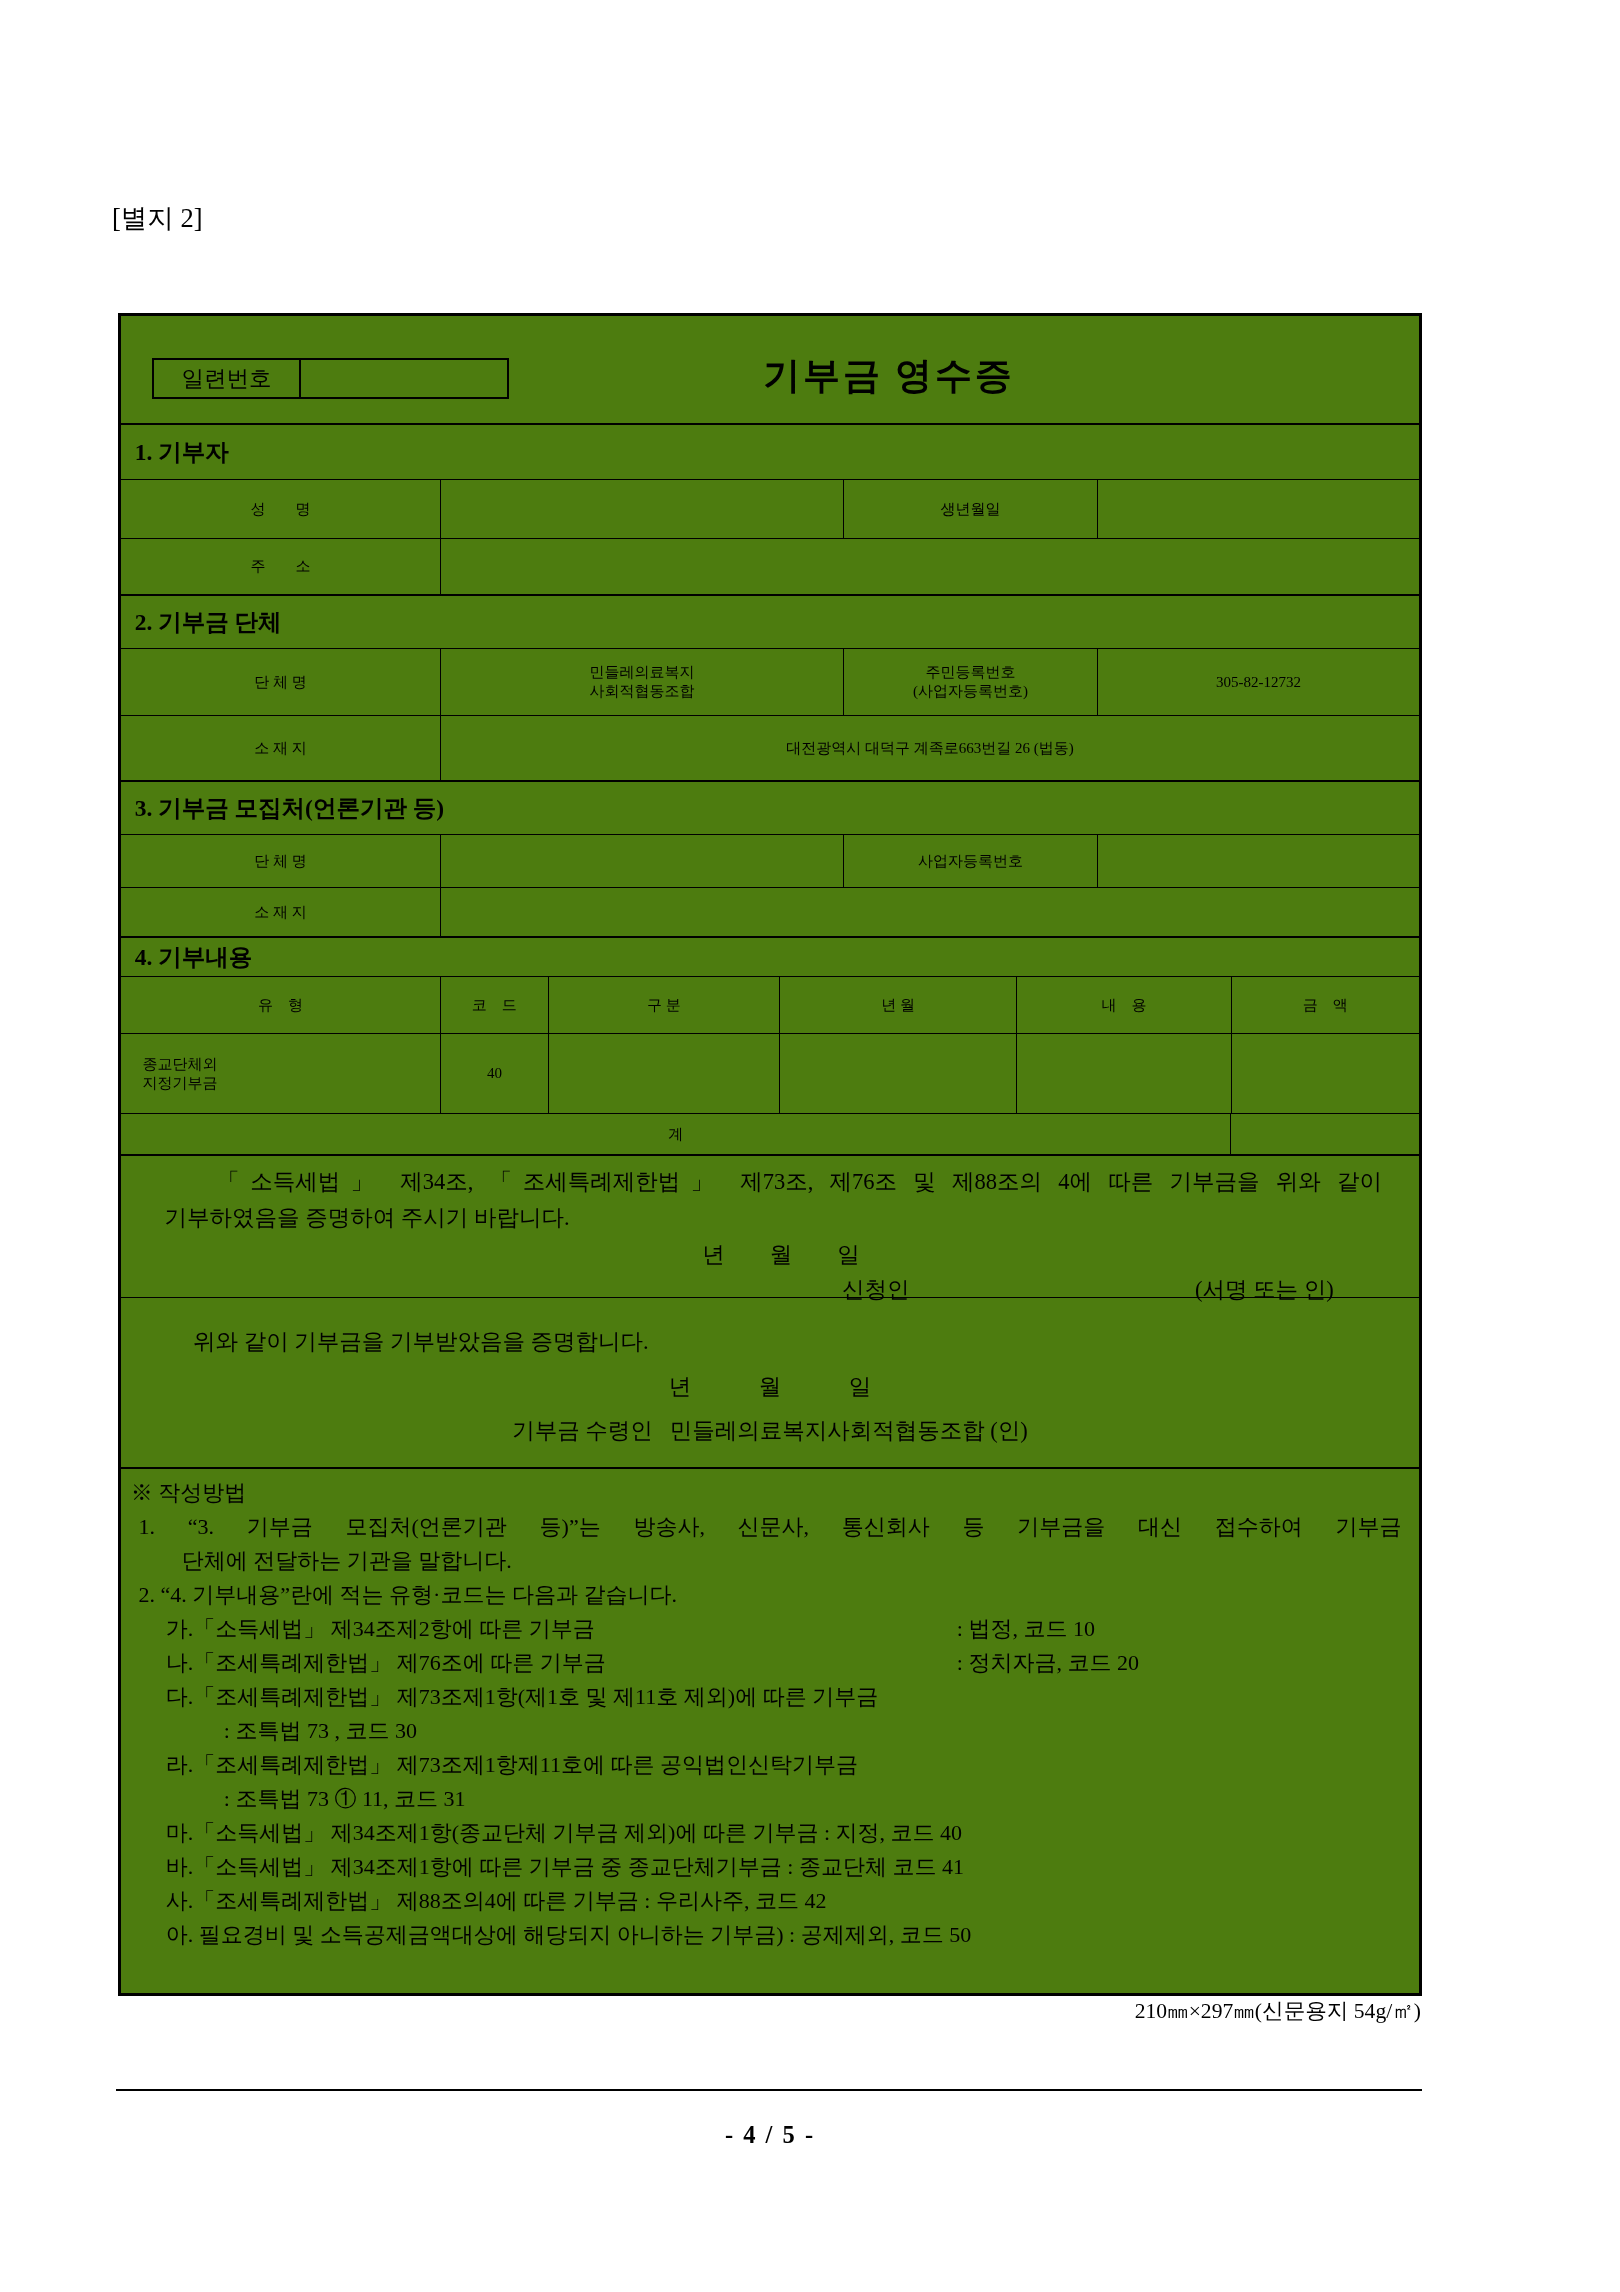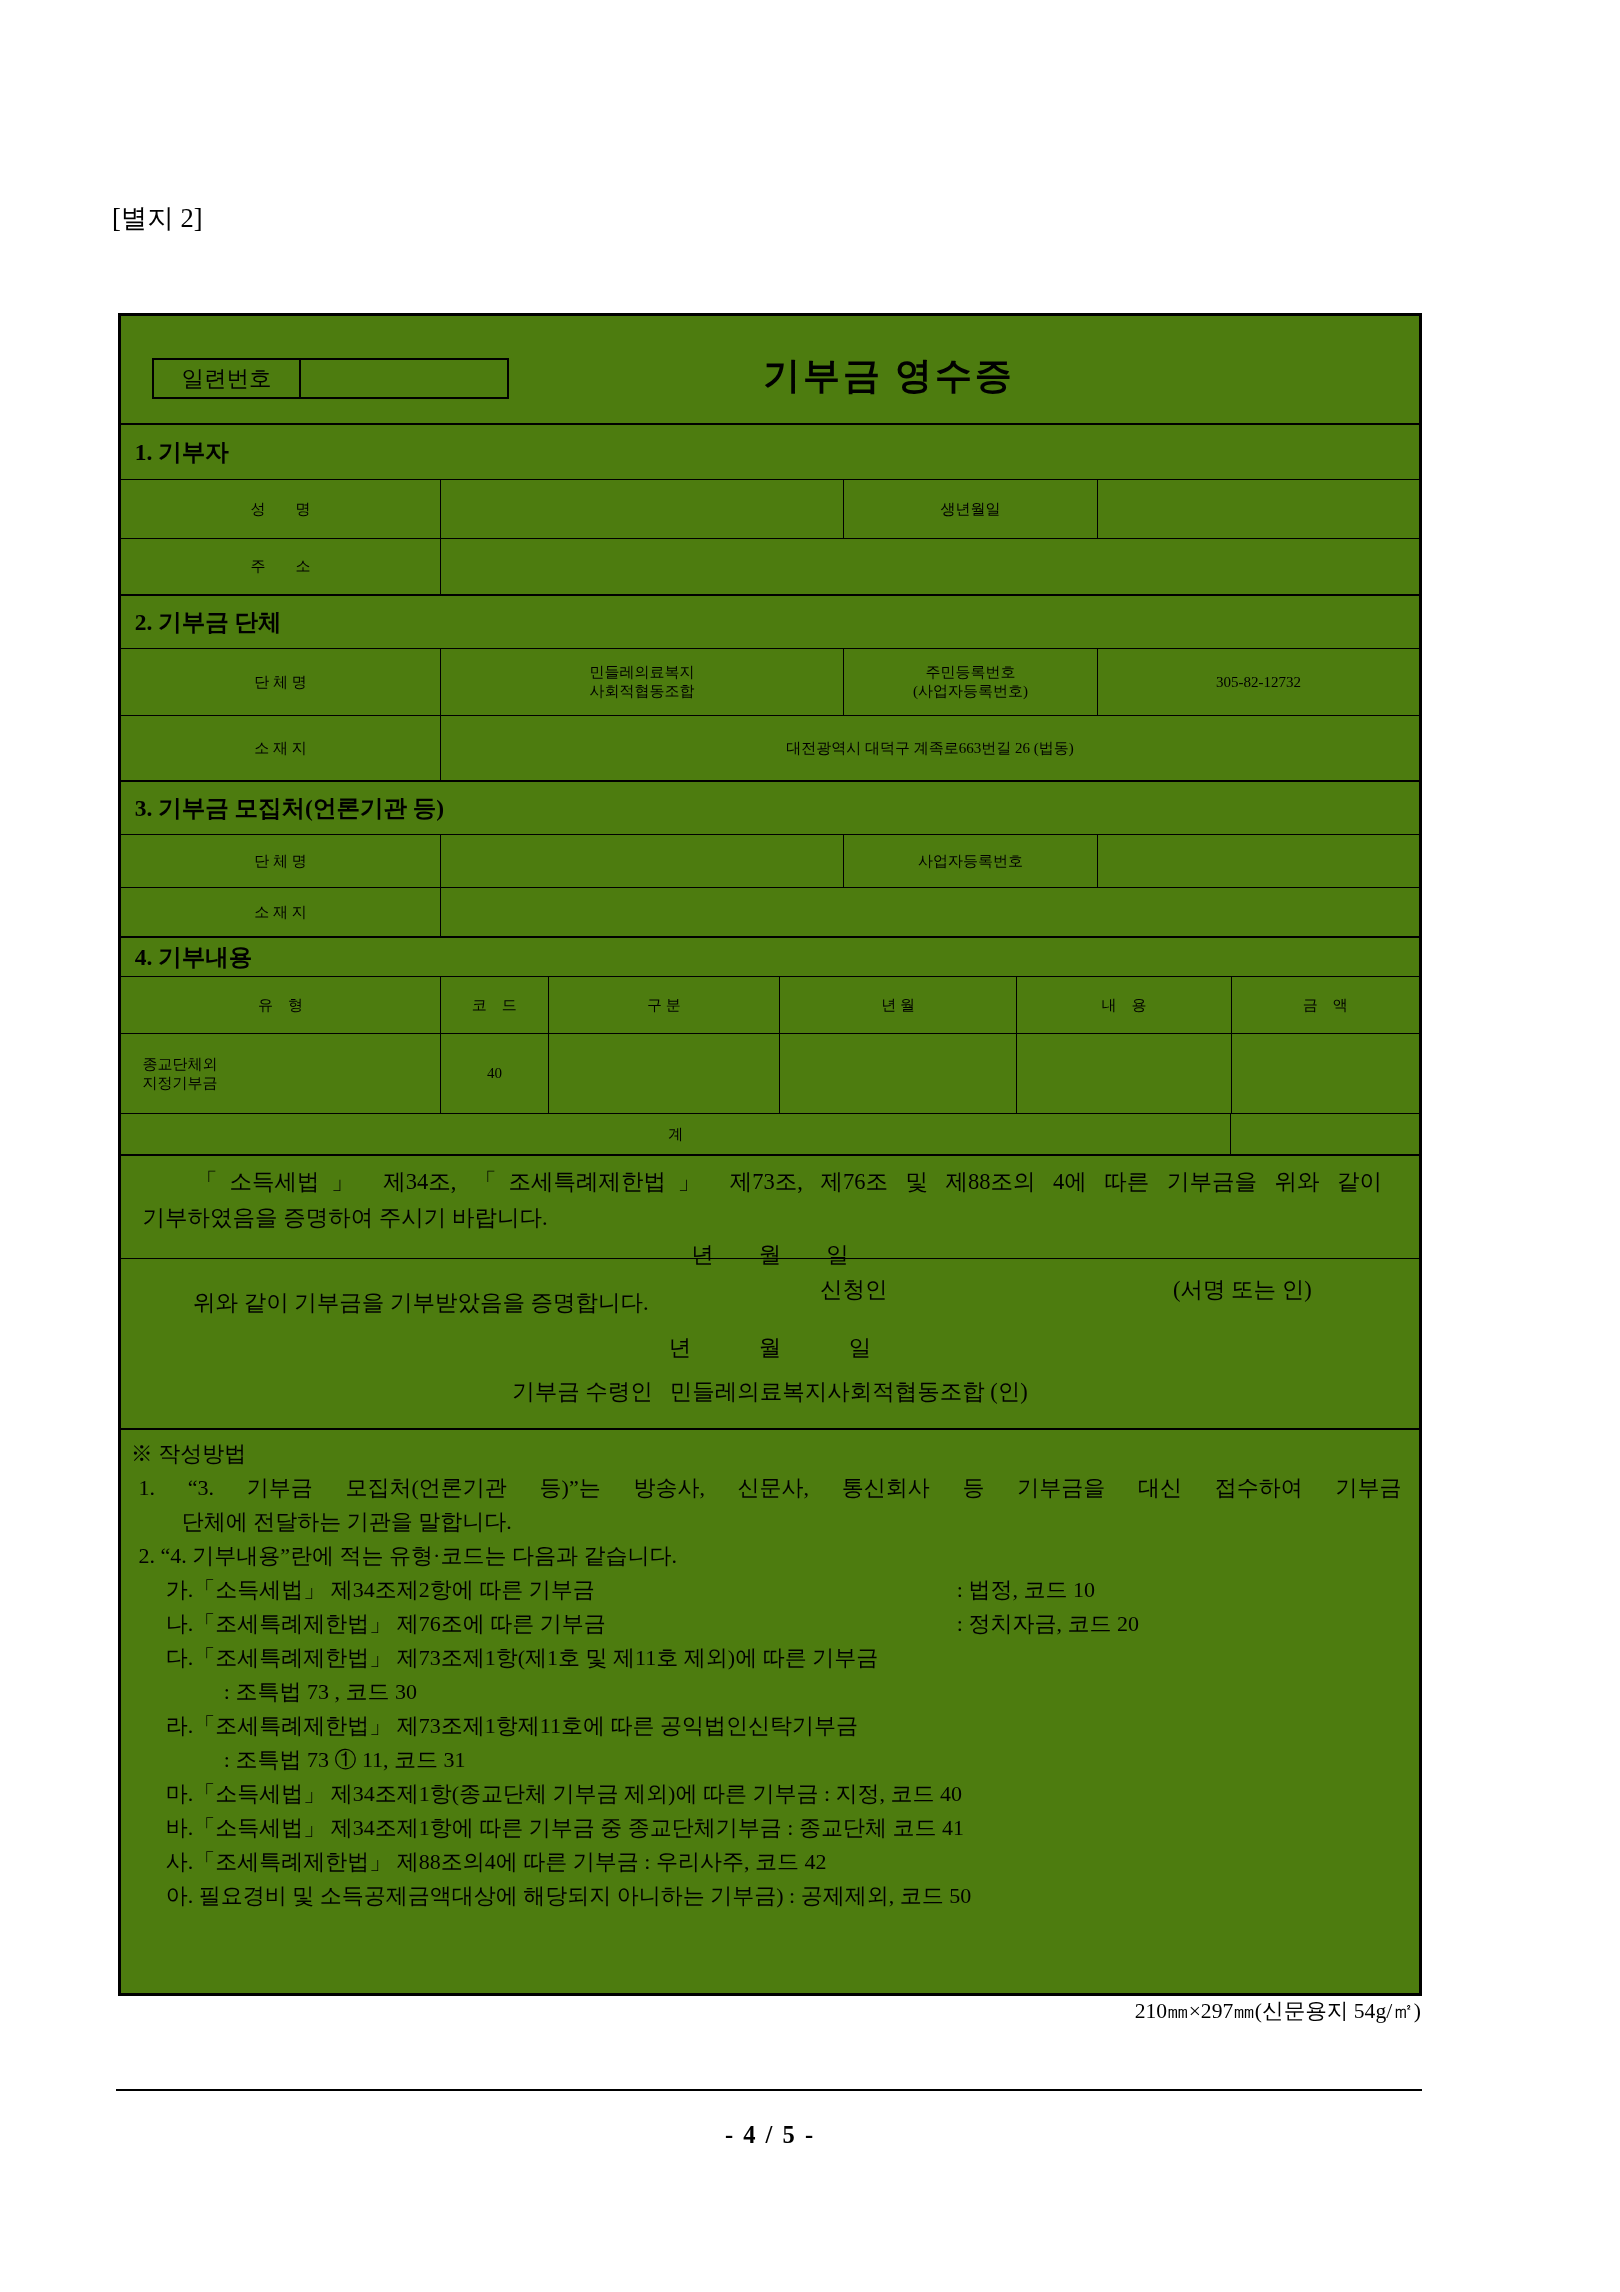--- a/index.html
+++ b/index.html
@@ -137,21 +137,21 @@
       <div class="cell t2"></div>
       <div class="cell t3"></div>
       <div class="cell t4"></div>
       <div class="cell t5"></div>
     </div>
     <div class="row b2" style="height:42px;">
       <div class="cell w-total">계</div>
       <div class="cell t5"></div>
     </div>
 
-    <div class="row blk" style="height:103px;">
+    <div class="row blk" style="height:142px;padding-left:22px;">
       <div class="stA1">「소득세법」 제34조, 「조세특례제한법」 제73조, 제76조 및 제88조의 4에 따른 기부금을 위와 같이</div>
       <div class="stA2">기부하였음을 증명하여 주시기 바랍니다.</div>
       <div class="stA3">년　　월　　일</div>
       <div class="stA4">
         <span class="applicant">신청인</span>
         <span class="signnote">(서명 또는 인)</span>
       </div>
     </div>
 
     <div class="row blk b2" style="height:171px;">

